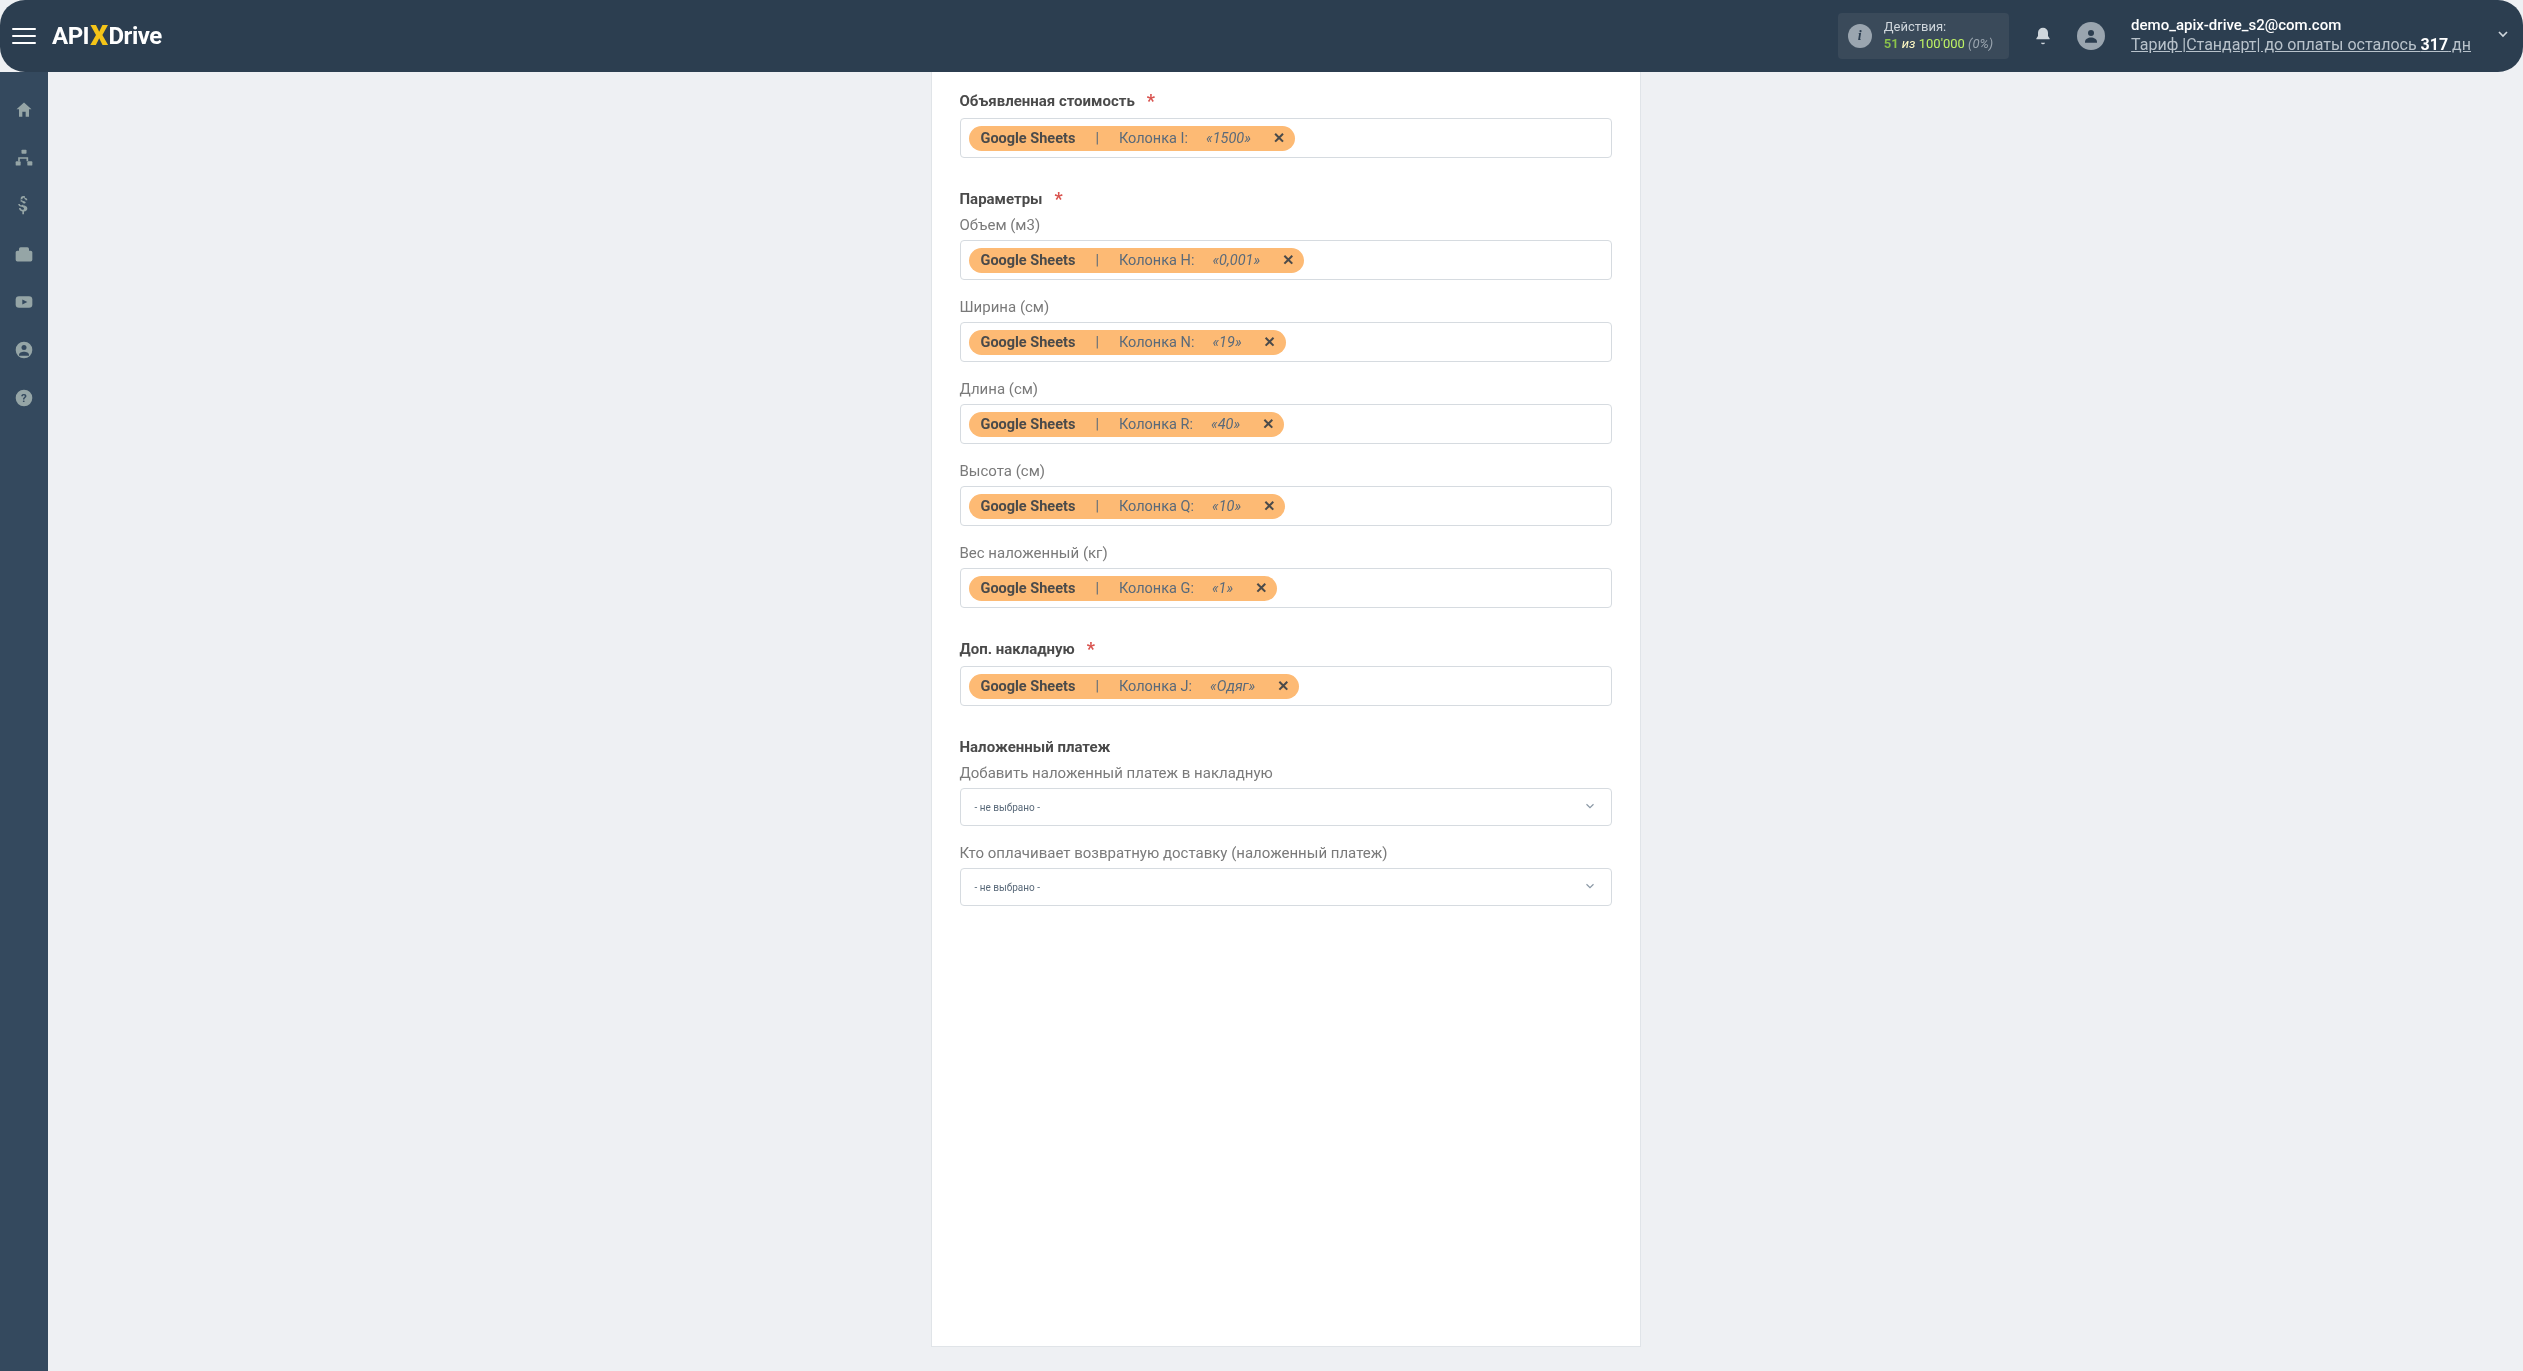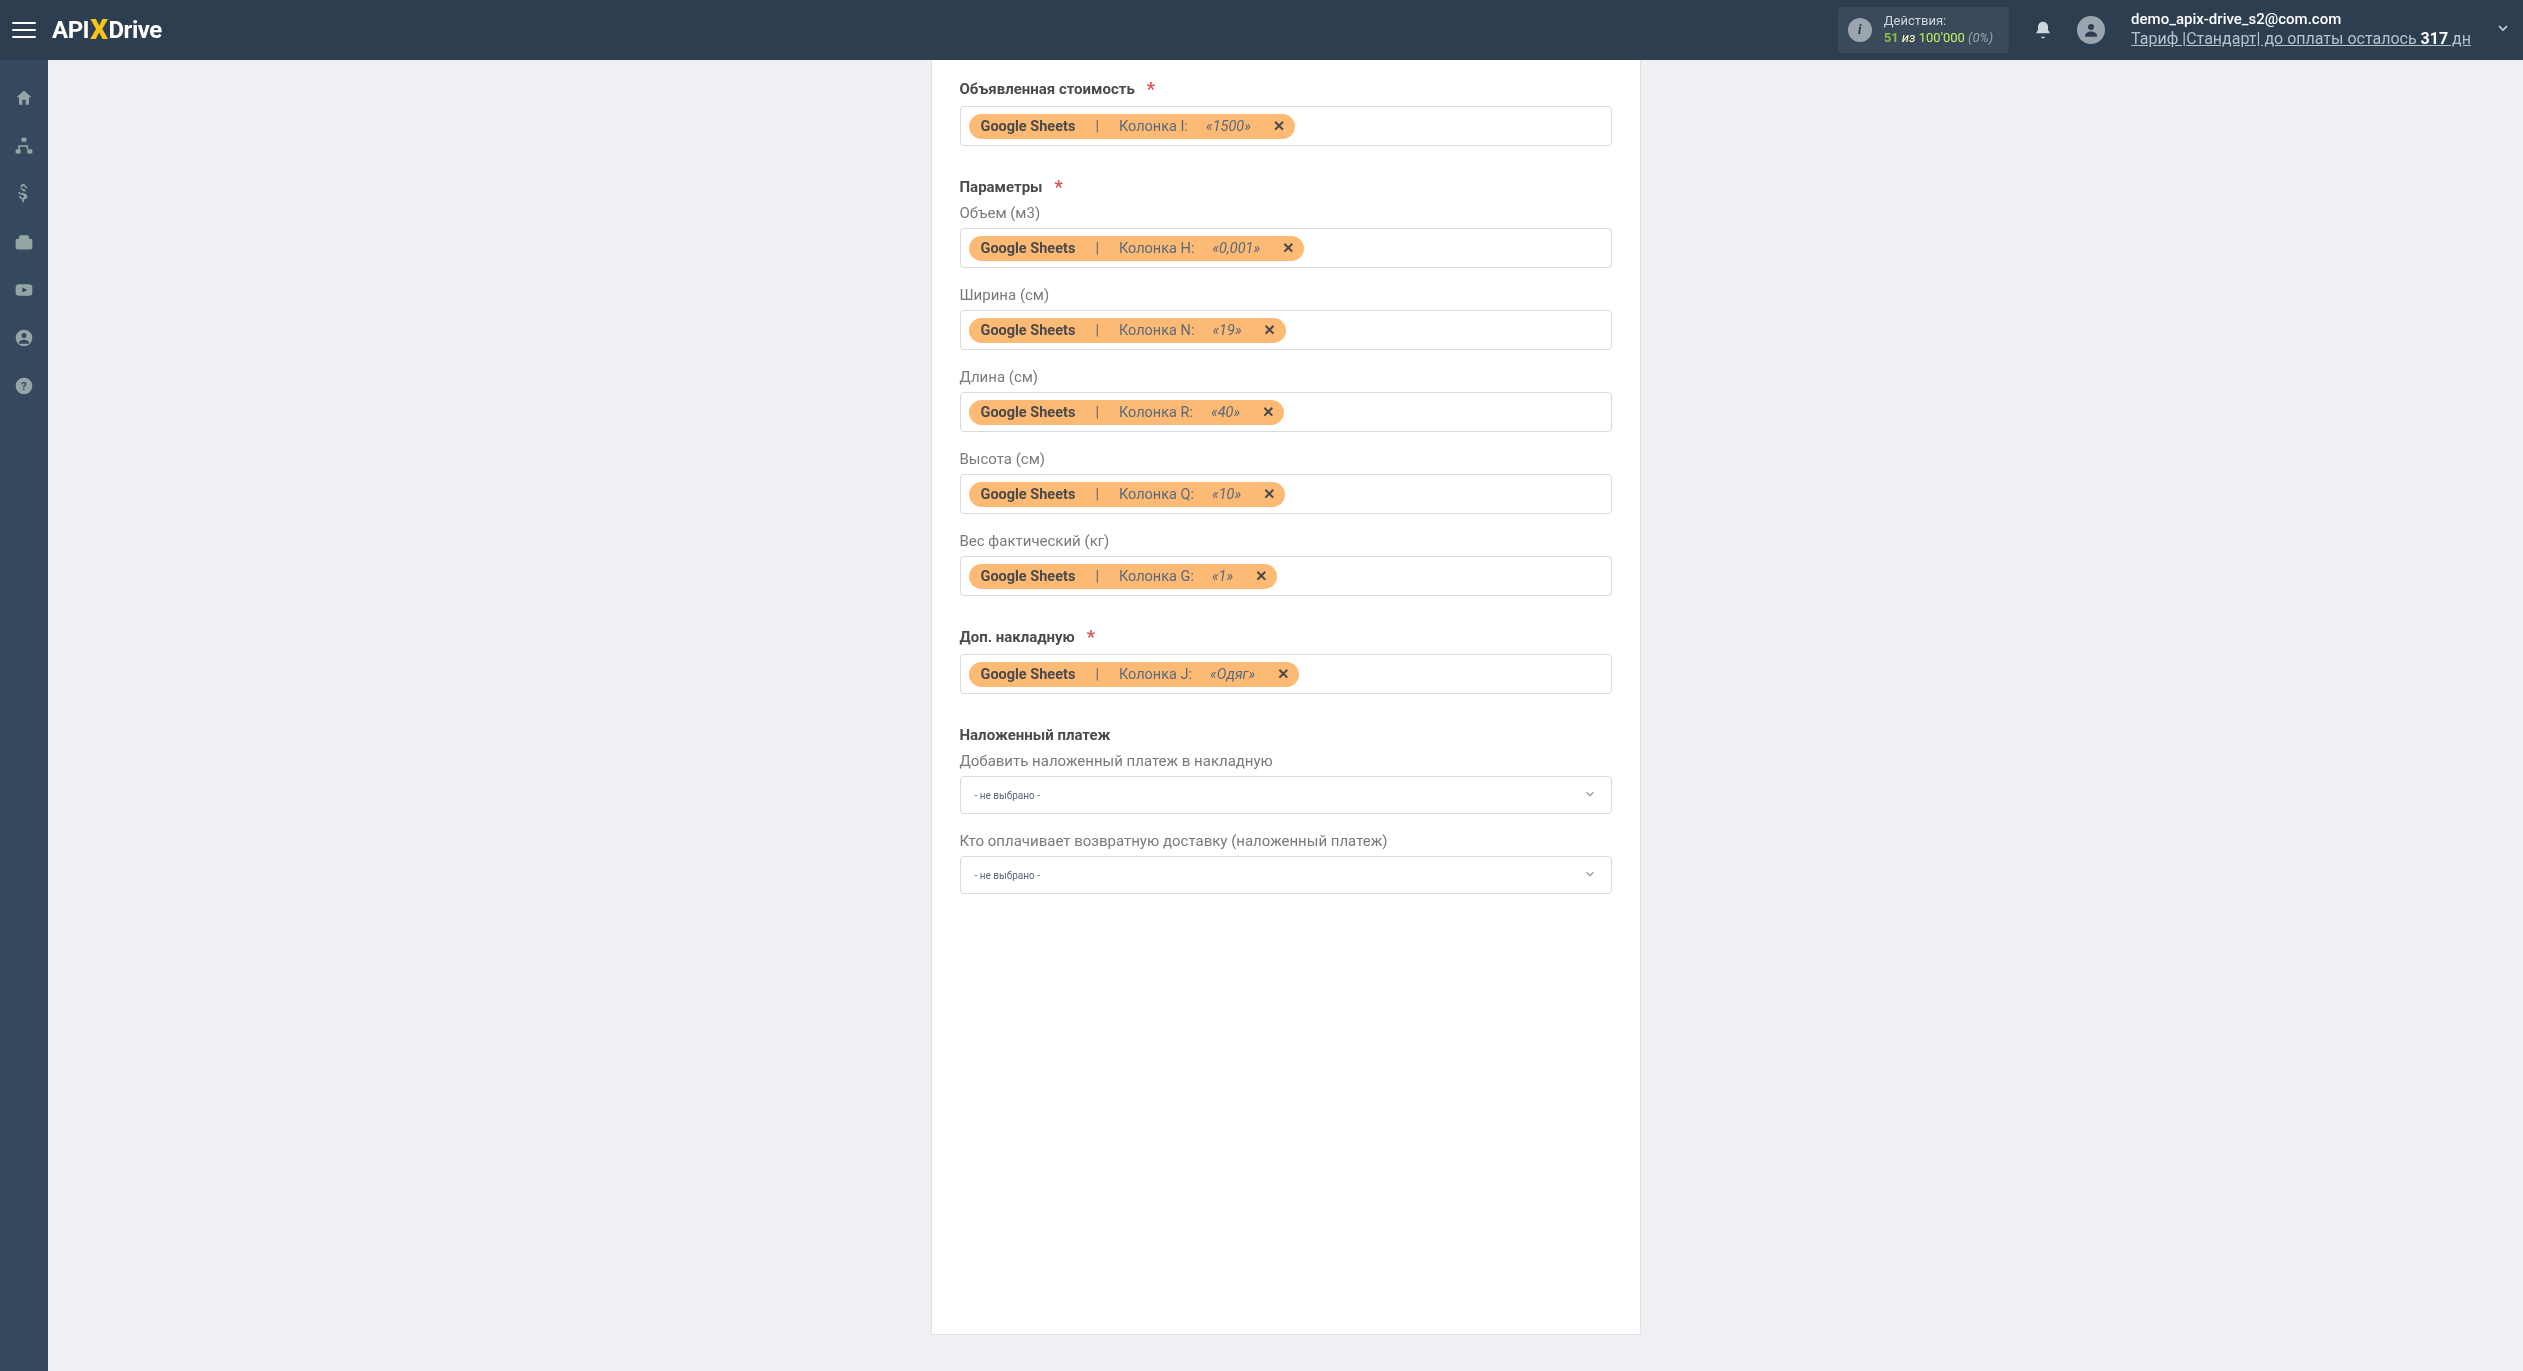--- a/index.html
+++ b/index.html
@@ -3,28 +3,29 @@
 <meta charset="utf-8">
 <style>
 * { margin: 0; padding: 0; box-sizing: border-box; }
 body {
   font-family: -apple-system, BlinkMacSystemFont, "Segoe UI", Roboto, "Helvetica Neue", Arial, sans-serif;
   background: #eef0f3;
   color: #333;
   overflow: hidden;
 }
 .topbar {
-  height: 60px;
+  height: 72px;
   background: #2c3e50;
   display: flex;
   align-items: center;
   padding: 0 12px;
   color: #fff;
   position: relative;
   z-index: 10;
+  border-radius: 25px;
 }
 .hamburger {
   width: 24px; height: 24px;
   display: flex; flex-direction: column; justify-content: center; gap: 5px;
   cursor: pointer;
   margin-right: 16px;
 }
 .hamburger span { display: block; height: 2px; background: #fff; border-radius: 1px; }
 .logo {
   font-size: 24px;
@@ -337,21 +338,21 @@
             <span class="src">Google Sheets</span>
             <span class="sep">|</span>
             <span class="col">Колонка Q:</span>
             <span class="val">«10»</span>
             <span class="remove">✕</span>
           </span>
         </div>
       </div>
 
       <div class="field-group">
-        <div class="field-label sub">Вес фактический (кг)</div>
+        <div class="field-label sub">Вес наложенный (кг)</div>
         <div class="tag-input">
           <span class="tag">
             <span class="src">Google Sheets</span>
             <span class="sep">|</span>
             <span class="col">Колонка G:</span>
             <span class="val">«1»</span>
             <span class="remove">✕</span>
           </span>
         </div>
       </div>

